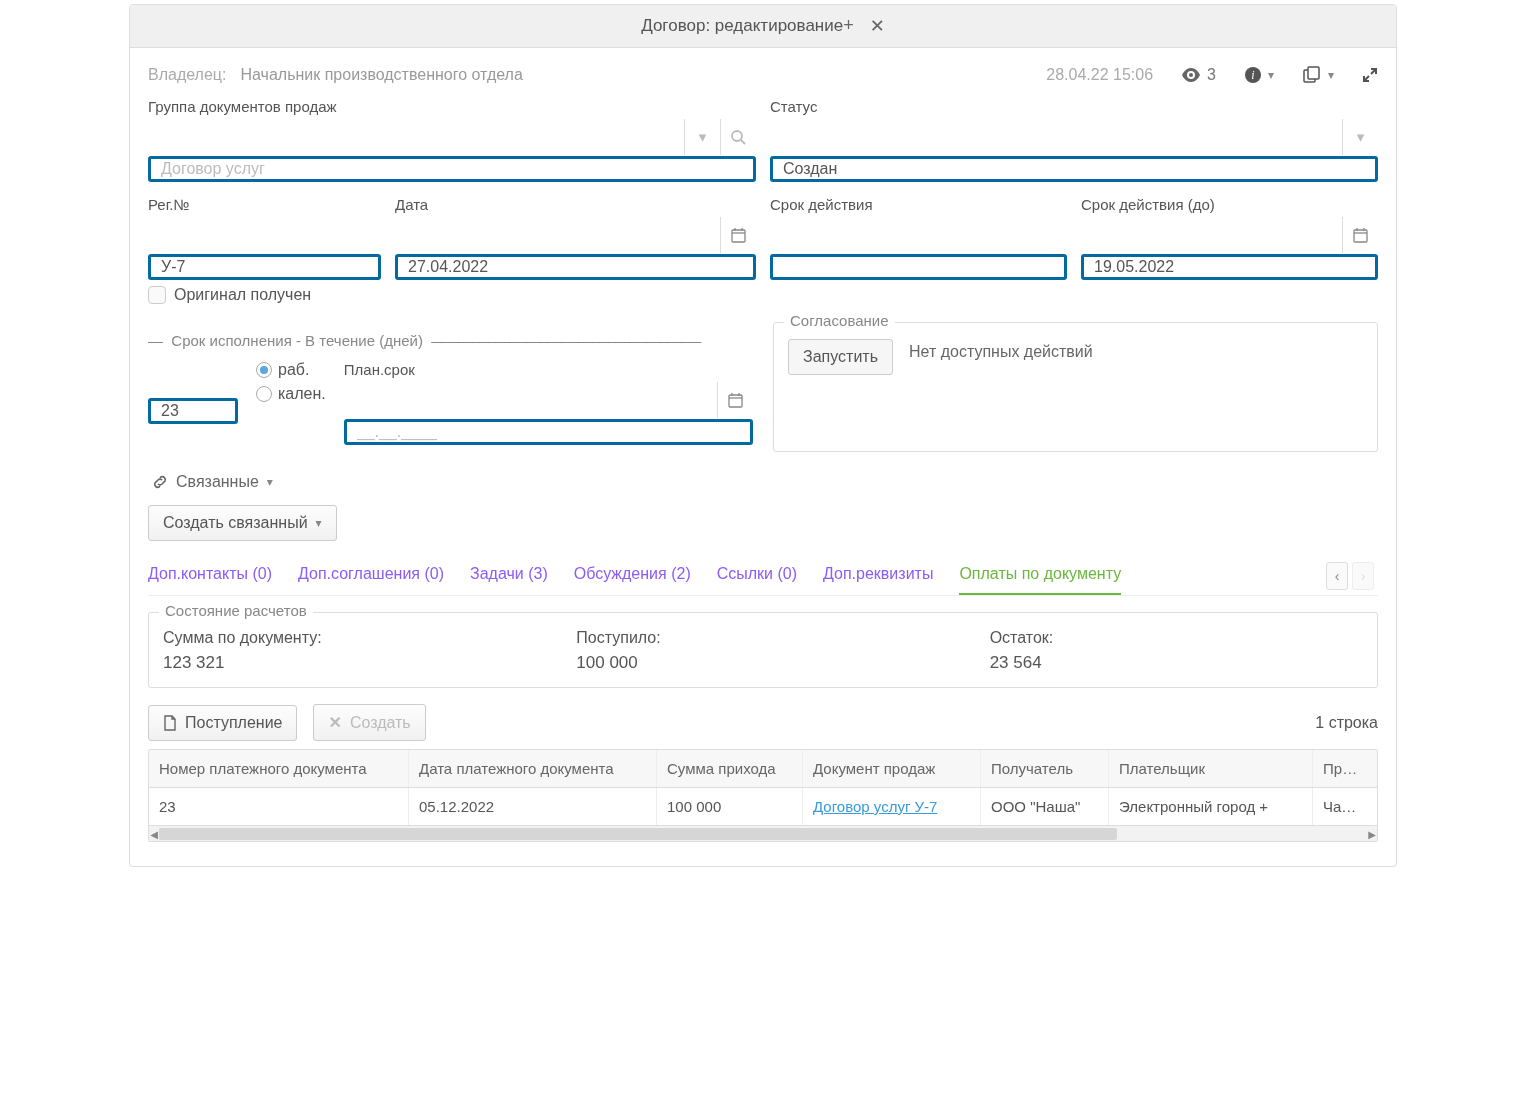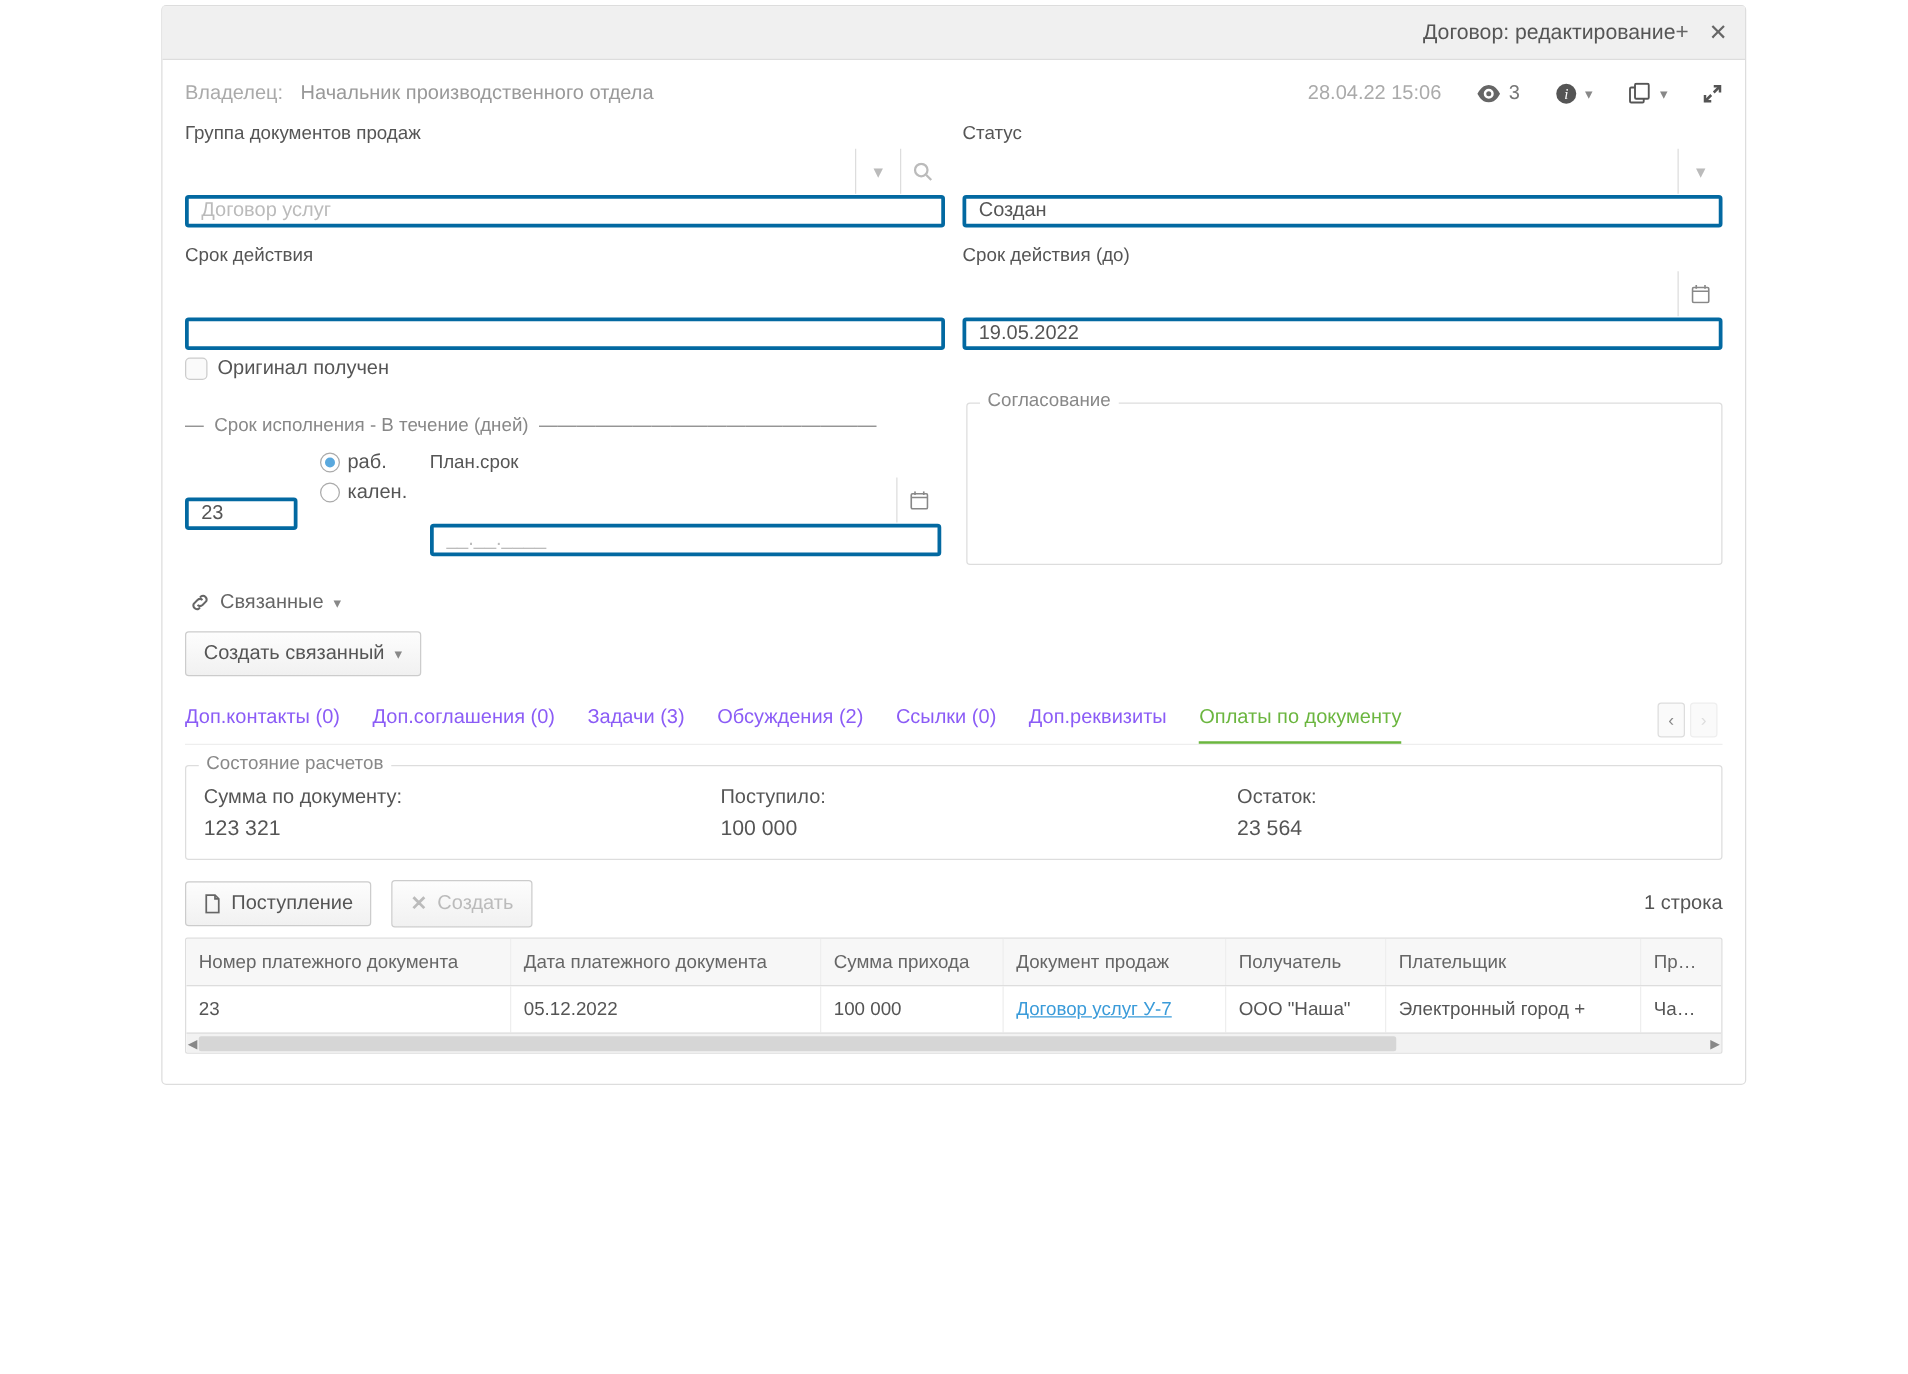--- a/index.html
+++ b/index.html
@@ -15,21 +15,21 @@
   border: 1px solid #ddd;
   border-radius: 4px;
   background: #fff;
 }
 .titlebar {
   background: #f0f0f0;
   border-bottom: 1px solid #ddd;
   padding: 10px 14px;
   display: flex;
   align-items: center;
-  justify-content: flex-end;
+  justify-content: center;
 }
 .titlebar .title { font-size: 17px; color: #555; }
 .titlebar .controls { display: flex; gap: 16px; color: #666; font-size: 18px; font-weight: 300; }
 .titlebar .controls span { cursor: pointer; }
 .content { padding: 18px 18px 24px 18px; }
 .topline {
   display: flex; align-items: center; justify-content: space-between;
   color: #999; margin-bottom: 14px;
 }
 .topline .owner { display: flex; gap: 14px; font-size: 16px; }
@@ -231,20 +231,39 @@
         <span class="field-label">Статус</span>
         <div class="select-simple">
           <input class="text-input" readonly="" value="Создан" style="">
           <span class="caret">▾</span>
         </div>
       </div>
     </div>
 
     <div class="two-col" style="margin-top:14px;">
       <div class="col" style="display:flex; gap:14px;">
+        <div class="field" style="flex:0 0 160px;">
+          <span class="field-label">Рег.№</span>
+          <input class="text-input" value="У-7" style="">
+        </div>
+        <div class="field" style="flex:1;">
+          <span class="field-label">Дата</span>
+          <div class="date-wrap">
+            <input class="text-input" value="27.04.2022" style="">
+            <span class="cal-icon">
+              <svg width="15" height="15" viewBox="0 0 15 15">
+                  <rect x="1" y="2" width="13" height="12" rx="1" fill="none" stroke="#888" stroke-width="1.3"></rect>
+                  <path d="M1 5h13" stroke="#888" stroke-width="1.3"></path>
+                  <path d="M4 0v3M11 0v3" stroke="#888" stroke-width="1.3"></path>
+                </svg>
+            </span>
+          </div>
+        </div>
+      </div>
+      <div class="col" style="display:flex; gap:14px;">
         <div class="field" style="flex:1;">
           <span class="field-label">Срок действия</span>
           <input class="text-input" value="" style="">
         </div>
         <div class="field" style="flex:1;">
           <span class="field-label">Срок действия (до)</span>
           <div class="date-wrap">
             <input class="text-input" value="19.05.2022" style="">
             <span class="cal-icon">
               <svg width="15" height="15" viewBox="0 0 15 15">
@@ -306,20 +325,26 @@
         </div>
         <button class="btn">
           <span>Создать связанный</span>
           <span style="color:#888;font-size:12px;">▾</span>
         </button>
       </div>
 
       <div style="flex:1;">
         <div class="fieldset" style="min-height:130px;">
           <span class="legend">Согласование</span>
+          <div class="approval-inner">
+            <button class="btn light">
+              <span>Запустить</span>
+            </button>
+            <span class="msg">Нет доступных действий</span>
+          </div>
         </div>
       </div>
     </div>
 
     <div class="tabs-wrap">
       <div class="tabs">
         <span class="tab">Доп.контакты (0)</span>
         <span class="tab">Доп.соглашения (0)</span>
         <span class="tab">Задачи (3)</span>
         <span class="tab">Обсуждения (2)</span>

